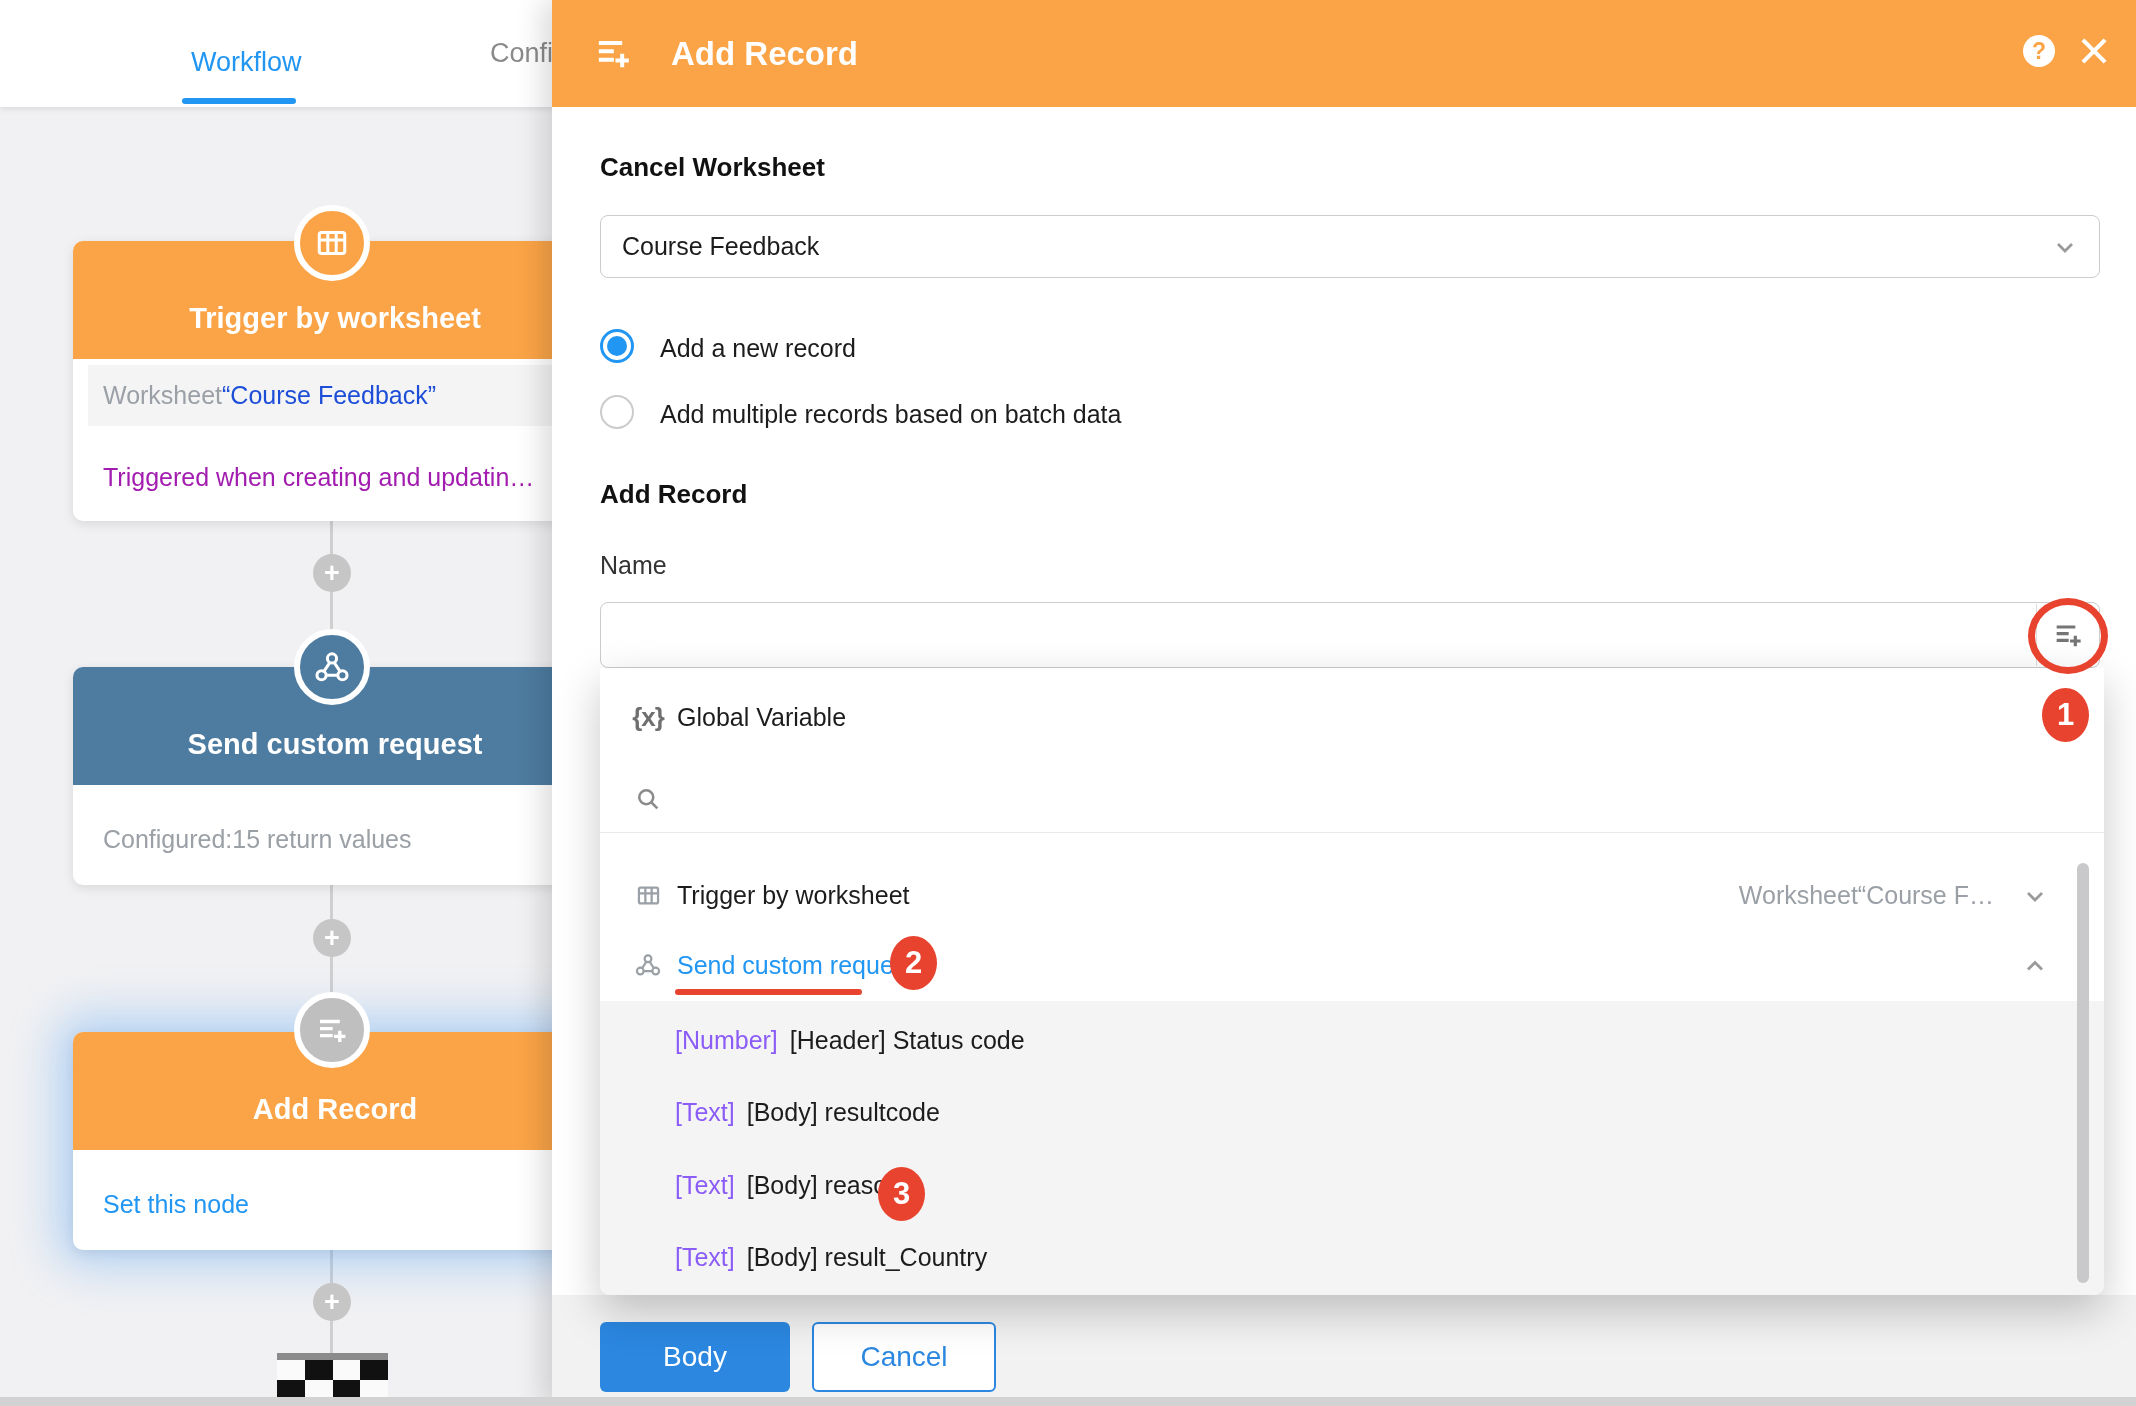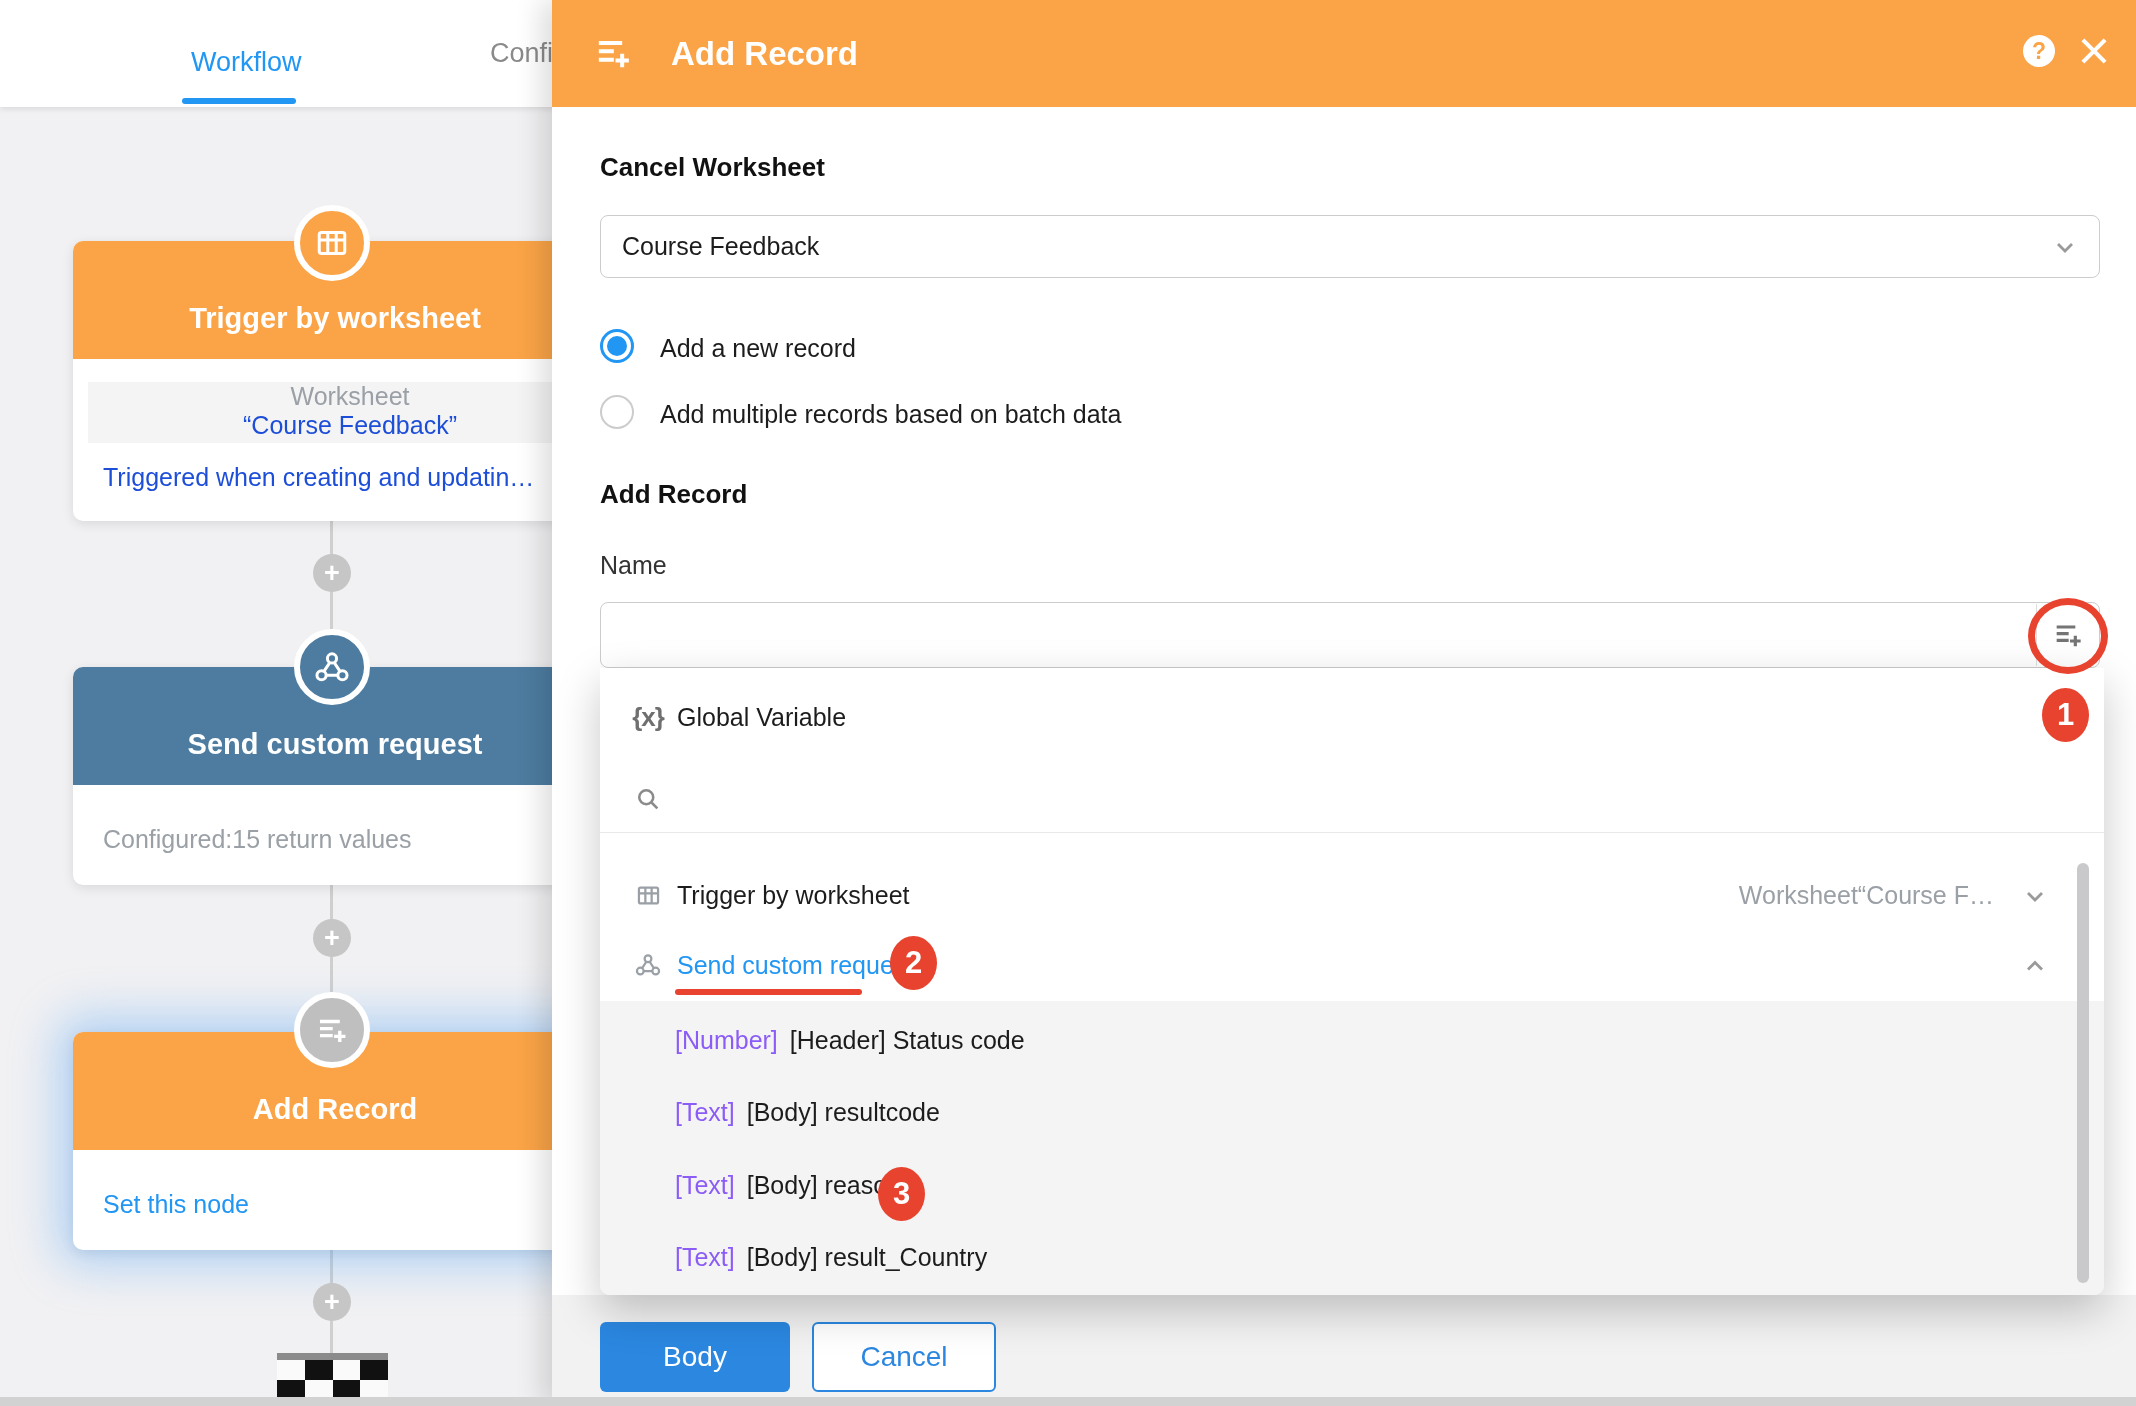--- a/index.html
+++ b/index.html
@@ -25,21 +25,21 @@
   .node-header{height:118px;border-radius:10px 10px 0 0;display:flex;align-items:flex-end;justify-content:center;
                padding-bottom:24px;box-sizing:border-box;color:#fff;font-weight:bold;font-size:29px;}
   .hdr-orange{background:#fba447;}
   .hdr-blue{background:#4d7ca0;}
   .node-iconcircle{position:absolute;left:294px;width:64px;height:64px;border-radius:50%;border:6px solid #fff;
                    display:flex;align-items:center;justify-content:center;z-index:3;box-sizing:content-box;}
   .meta-band{position:absolute;left:15px;width:509px;height:61px;background:#f4f4f5;display:flex;align-items:center;
              padding-left:15px;box-sizing:border-box;font-size:25px;white-space:nowrap;overflow:hidden;}
   .meta-gray{color:#9aa0a6;}
   .meta-dark{color:#1d4ed8;}
-  .node-desc{position:absolute;left:30px;font-size:25px;color:#1d4ed8;white-space:nowrap;}
+  .node-desc{position:absolute;left:30px;font-size:25px;color:#a21caf;white-space:nowrap;}
   .node-link{position:absolute;left:30px;font-size:25px;color:#2196f3;white-space:nowrap;cursor:pointer;}
 
   
   .flag{position:absolute;left:277px;top:1353px;width:111px;z-index:2;}
   .flag .bar{height:7px;background:#8b8b8b;}
   .flag .checks{display:grid;grid-template-columns:repeat(4,1fr);grid-auto-rows:20px;}
   .flag .cb{background:#111;}
   .flag .cw{background:#fafafa;}
 
   .bottomstrip{position:absolute;left:0;top:1397px;width:2136px;height:9px;background:#d2d2d2;z-index:30;}
@@ -117,21 +117,21 @@
 
   <div class="canvas">
     <div class="connector" style="top:414px;height:146px;"></div>
     <div class="connector" style="top:778px;height:147px;"></div>
     <div class="connector" style="top:1143px;height:103px;"></div>
 
     <div class="node-card" style="top:134px;height:280px;">
       <div class="node-header hdr-orange">
         <span>Trigger by worksheet</span>
       </div>
-      <div class="meta-band" style="top:141px;flex-direction:column;">
+      <div class="meta-band" style="top:124px;">
         <span class="meta-gray">Worksheet</span>
           <span class="meta-dark">“Course Feedback”</span>
       </div>
       <div class="node-desc" style="top:222px;">Triggered when creating and updatin…</div>
     </div>
     <div class="node-iconcircle hdr-orange" style="top:98px;">
       <svg width="36" height="36" viewBox="0 0 24 24" fill="none" stroke="#fff" stroke-width="2">
         <rect x="3.5" y="5" width="17" height="14" rx="1.5"></rect>
           <path d="M3.5 10h17M9.2 5v14M14.8 5v14"></path>
       </svg>

